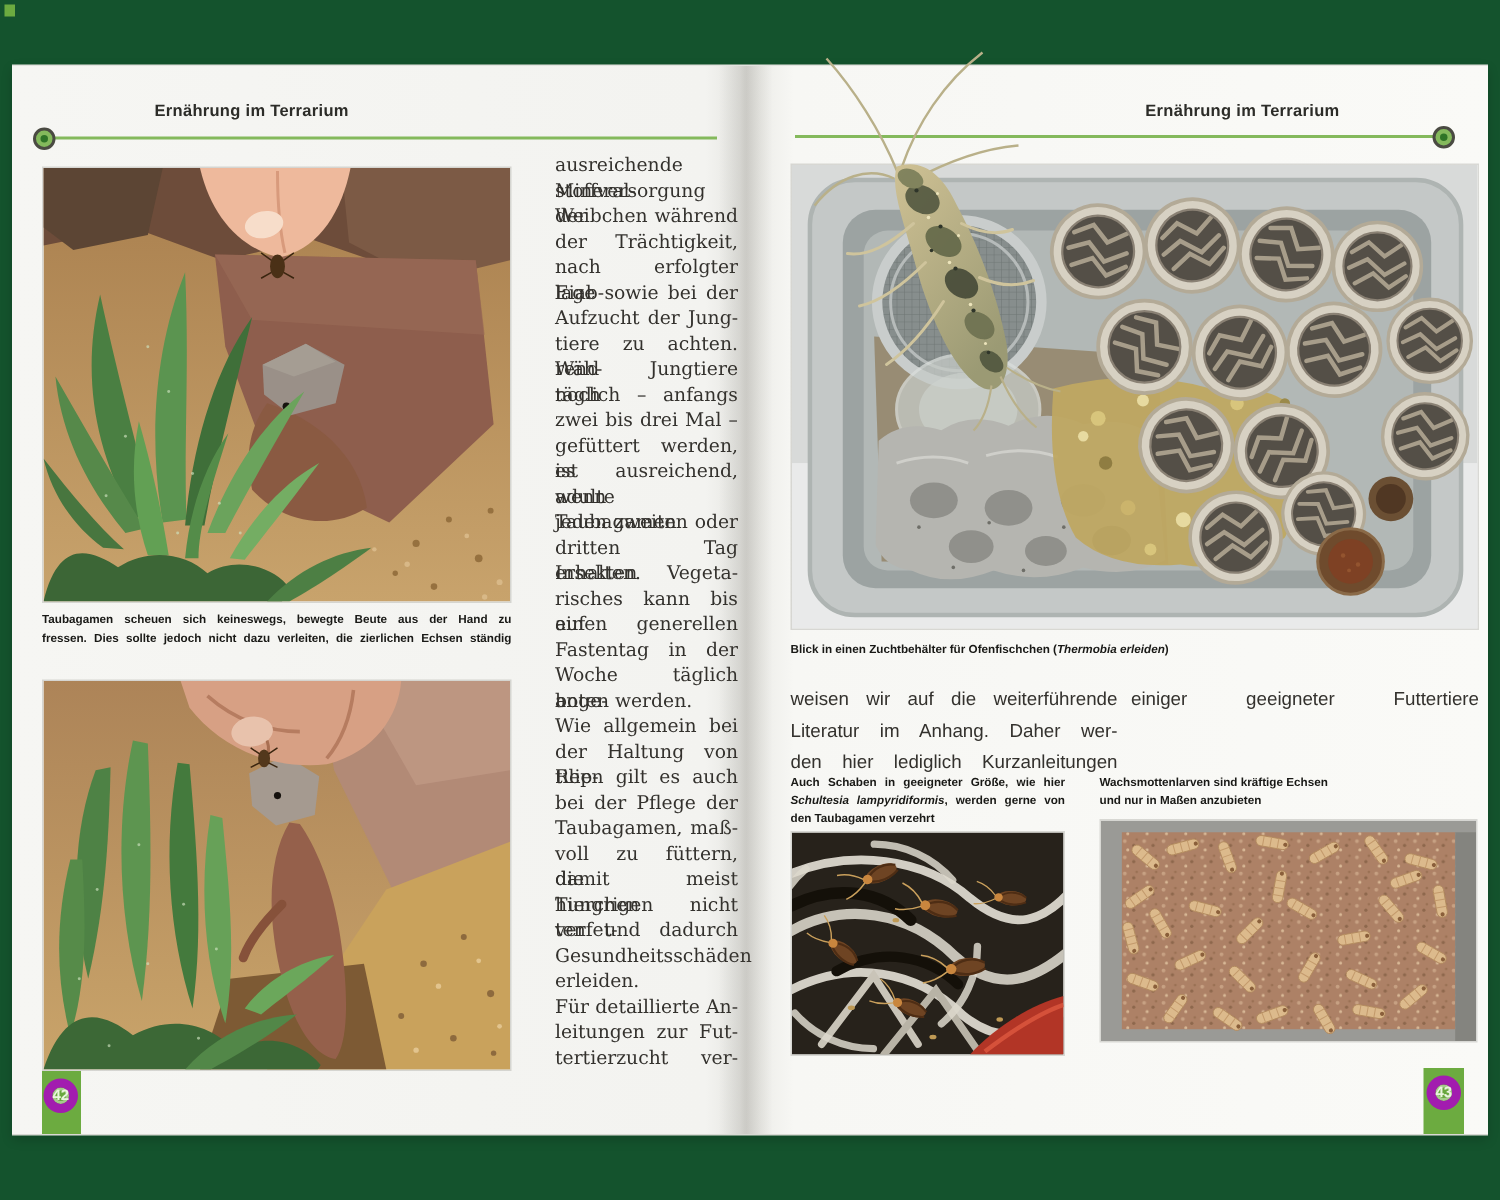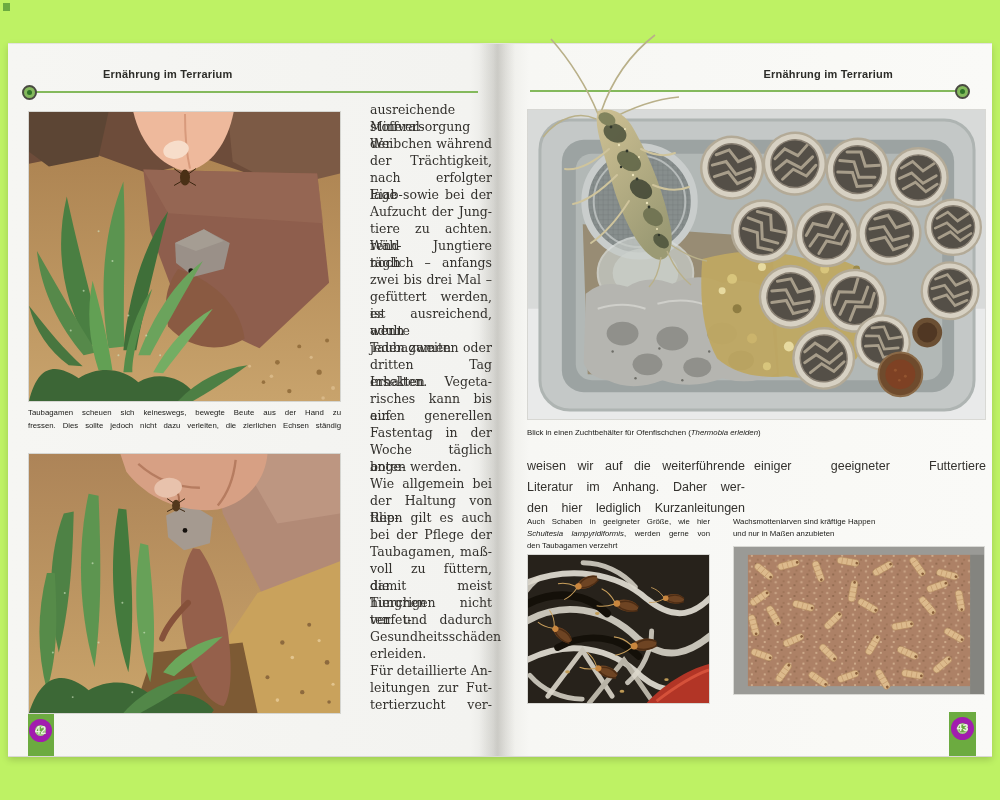--- a/index.html
+++ b/index.html
@@ -1,16 +1,16 @@
 <!DOCTYPE html>
 <html style="--accent-green: #6cab40; --rule-green: #84b95c; --badge-ring: #4c4c44; --body-text: #33312d; --caption-text: #191916;"><head>
 <meta charset="utf-8">
 <style>
   html,body{margin:0;padding:0;background:#ffffff;}
-  .stage{position:relative;width:1000px;height:800px;background:#bef264;overflow:hidden;
+  .stage{position:relative;width:1000px;height:800px;background:#14532d;overflow:hidden;
          font-family:"Liberation Sans",sans-serif;}
   .print-mark{position:absolute;left:3px;top:3px;width:7px;height:8px;background:var(--accent-green,#58a437);}
   .book{position:absolute;left:8px;top:43px;width:984px;height:712px;
         background:linear-gradient(to right,#f6f6f3 0%,#f3f3f0 47%,#e4e4e0 49.6%,#ededE9 50.6%,#f7f7f4 53%,#fafaf7 100%);
         border-top:1px solid #e3e3df;border-bottom:1px solid #d9d9d4;
         box-shadow:0 3px 7px rgba(0,0,0,.16);}
   .page{position:absolute;top:0;height:712px;}
   .page-left{left:0;width:489px;}
   .page-right{left:489px;width:495px;}
   .spine{position:absolute;left:471px;top:0;width:36px;height:712px;
@@ -27,21 +27,21 @@
   .rule-dot::after{content:"";position:absolute;left:3px;top:3px;width:5px;height:5px;border-radius:50%;background:#2f7427;}
   .page-left .rule-dot{left:14px;top:41px;}
   .page-right .rule-dot{left:458px;top:40px;}
   svg.photo{position:absolute;display:block;border:1px solid rgba(120,120,110,.25);box-sizing:border-box;}
   .photo-1{left:20px;top:67px;width:313px;height:291px;}
   .photo-2{left:20px;top:409px;width:313px;height:261px;}
   .photo-box{left:30px;top:65px;width:459px;height:311px;}
   .photo-roach{left:30px;top:510px;width:183px;height:150px;}
   .photo-larvae{left:236px;top:502px;width:252px;height:149px;}
   .silverfish{position:absolute;left:40px;top:-45px;width:200px;height:290px;z-index:6;display:block;}
-  .cap{position:absolute;font-size:7.8px;line-height:13px;font-weight:normal;color:#191916;}
+  .cap{position:absolute;font-size:7.8px;line-height:13px;font-weight:bold;color:#191916;}
   .cap .it{font-style:italic;}
   .cap1{left:20px;top:362px;width:313px;}
   .cap-main{left:30px;top:382px;width:459px;}
   .cap-roach{left:30px;top:472px;width:183px;line-height:12px;}
   .cap-wax{left:236px;top:472px;width:175px;line-height:12px;}
   .bodycol{position:absolute;left:343px;top:57px;width:141px;
            font-family:"DejaVu Serif",serif;font-size:12.5px;color:#33312d;}
   .bodycol .tline{height:17px;line-height:17px;margin-left:19px;}
   .rcol{position:absolute;top:412px;font-family:Liberation Sans, sans-serif;font-size:12.5px;color:#33312d;}
   .rcol .tline{height:21px;line-height:21px;}
@@ -50,21 +50,21 @@
   .tline{text-align:justify;text-align-last:justify;}
   .tline.end{text-align:left;text-align-last:left;}
   .pagenum-bar{position:absolute;background:var(--accent-green,#6cab40);}
   .page-left .pagenum-bar{left:20px;top:670px;width:26px;height:42px;}
   .page-right .pagenum-bar{left:452px;top:668px;width:27px;height:44px;}
   .pagenum-badge{position:absolute;width:23px;height:23px;border-radius:50%;
                  background:#68a73e;border:6px solid #a21caf;box-sizing:border-box;
                  box-shadow:inset 0 0 0 2px rgba(240,248,230,.45);
                  display:flex;align-items:flex-start;justify-content:center;}
   .page-left .pagenum-badge{left:1px;top:5px;}
-  .page-right .pagenum-badge{left:2px;top:5px;font-family:Liberation Mono, monospace;}
+  .page-right .pagenum-badge{left:2px;top:5px;}
   .pagenum-badge span{font-size:10px;font-weight:bold;color:#eaf4de;}
 </style>
 </head>
 <body>
 
 <div class="stage">
   <div class="print-mark"></div>
 
   <div class="book">
 
@@ -410,21 +410,21 @@
       <div class="rcol rcol2">
           <div class="tline"><span>einiger geeigneter Futtertiere</span></div>
         </div>
 
       <div class="cap cap-roach">
           <div class="tline"><span>Auch Schaben in geeigneter Größe, wie hier</span></div>
           <div class="tline"><span class="it">Schultesia lampyridiformis</span><span>, werden gerne von</span></div>
           <div class="tline end"><span>den Taubagamen verzehrt</span></div>
         </div>
       <div class="cap cap-wax">
-          <div class="tline end"><span>Wachsmottenlarven sind kräftige Happen</span></div>
+          <div class="tline end"><span>Wachsmottenlarven sind kräftige Echsen</span></div>
           <div class="tline end"><span>und nur in Maßen anzubieten</span></div>
         </div>
 
       <svg class="photo photo-roach" viewBox="0 0 183 152" preserveAspectRatio="none">
         <defs>
           <g id="roach">
             <ellipse rx="9" ry="4.5" fill="#6e4423"></ellipse>
             <path d="M-8,0 C-3,-4.5 4,-4.5 9,-1 M-8,1 C-3,4.5 4,4.5 9,2" stroke="#4e2d14" stroke-width="1.2" fill="none"></path>
             <circle cx="-8" cy="0" r="2.6" fill="#c9863e"></circle>
             <path d="M-10,-1 C-14,-6 -18,-8 -22,-9 M-10,1 C-15,4 -19,5 -23,5" stroke="#caa05c" stroke-width="0.8" fill="none"></path>

